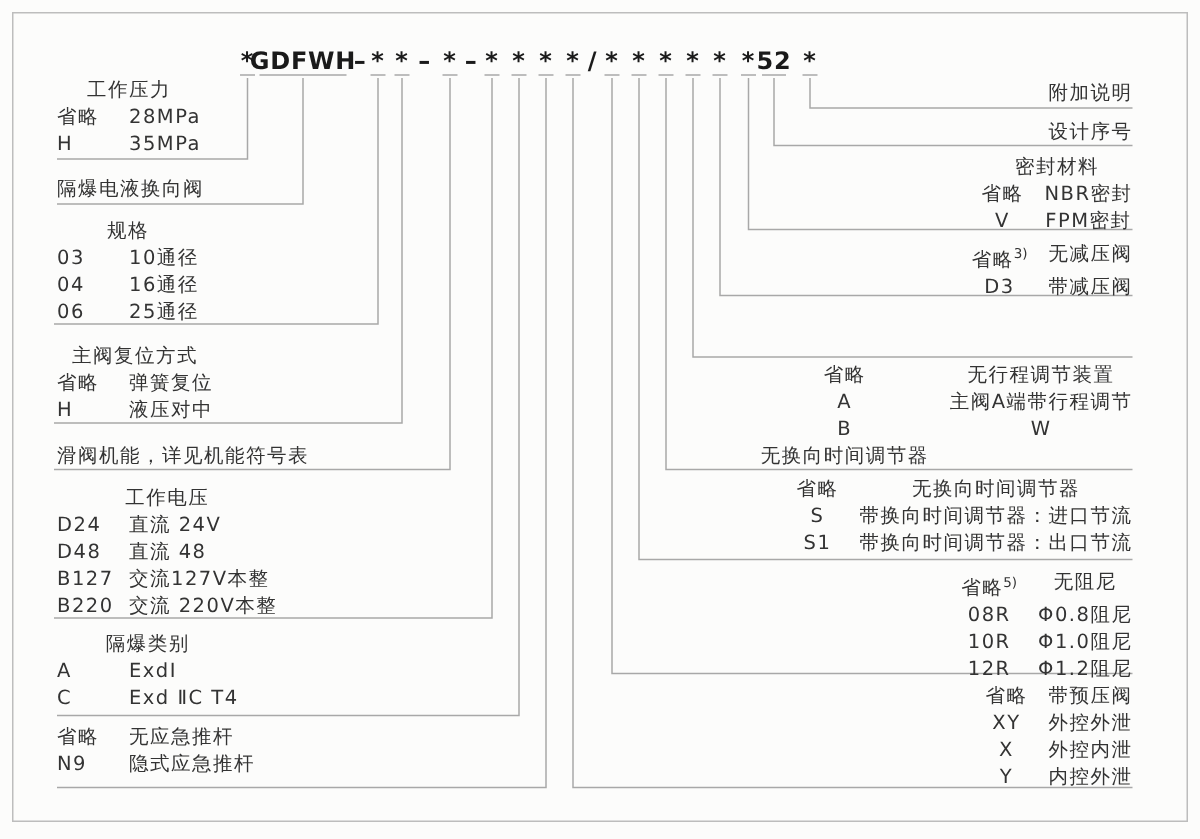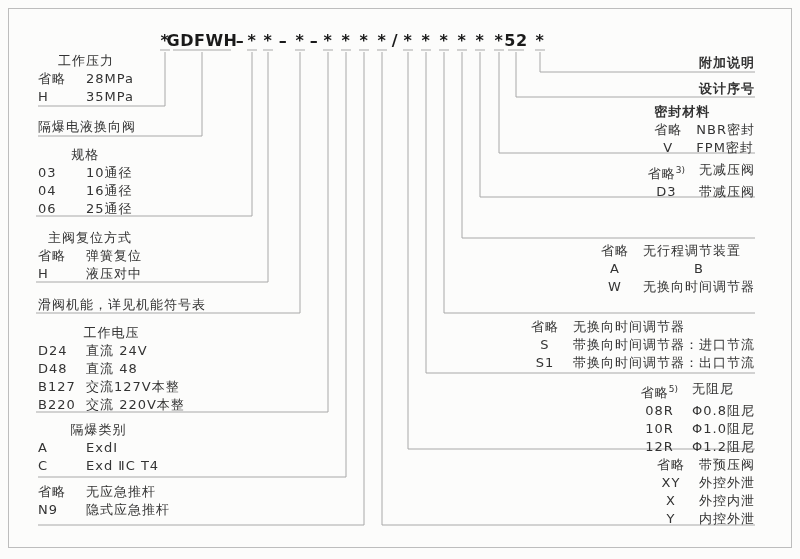--- a/index.html
+++ b/index.html
@@ -6,23 +6,23 @@
   body{width:800px;height:559px;background:#fcfcfb;font-family:"DejaVu Sans","Liberation Sans",sans-serif;}
   #page{position:relative;width:800px;height:559px;overflow:hidden;}
   #frame{position:absolute;left:8px;top:8px;width:782px;height:538px;border:1px solid #bdbdbd;}
   #lines{position:absolute;left:0;top:0;width:800px;height:559px;}
   #title{position:absolute;left:0;top:31px;width:800px;height:20px;font-size:16px;font-weight:bold;color:#1a1a1a;letter-spacing:0.5px;}
   .tseg{position:absolute;top:0;transform:translateX(-50%);white-space:nowrap;}
   .sec{position:absolute;font-size:13px;line-height:18px;color:#333;letter-spacing:1px;white-space:nowrap;}
   .lsec{left:38px;display:grid;grid-template-columns:46px auto;column-gap:2px;}
   .lsec .hdr{grid-column:1/-1;text-align:center;}
   .rsec{right:45px;display:grid;grid-template-columns:max-content max-content;column-gap:14px;justify-content:end;}
-  .rsec .hdr{grid-column:1/-1;text-align:left;font-weight:bold;}
+  .rsec .hdr{grid-column:1/-1;text-align:center;}
   .rcode{text-align:center;}
-  .rdesc{text-align:left;}
+  .rdesc{text-align:center;}
   sup{font-size:9px;letter-spacing:0;}
 </style>
 </head>
 <body>
 
 <div id="page">
   <div id="frame"></div>
 
   <svg id="lines" viewBox="0 0 800 559" xmlns="http://www.w3.org/2000/svg">
     <g stroke="#a8a8a8" stroke-width="1" fill="none">
@@ -171,20 +171,21 @@
     <span class="rdesc">无减压阀</span>
     <span class="rcode">D3</span>
     <span class="rdesc">带减压阀</span>
   </div>
 
 
   <div class="sec rsec" style="top:242px">
     <span class="rcode">省略</span>
     <span class="rdesc">无行程调节装置</span>
     <span class="rcode">A</span>
+    <span class="rdesc">主阀A端带行程调节</span>
     <span class="rcode">B</span>
     <span class="rcode">W</span>
     <span class="rdesc">无换向时间调节器</span>
   </div>
 
   <div class="sec rsec" style="top:318px">
     <span class="rcode">省略</span>
     <span class="rdesc">无换向时间调节器</span>
     <span class="rcode">S</span>
     <span class="rdesc">带换向时间调节器：进口节流</span>

